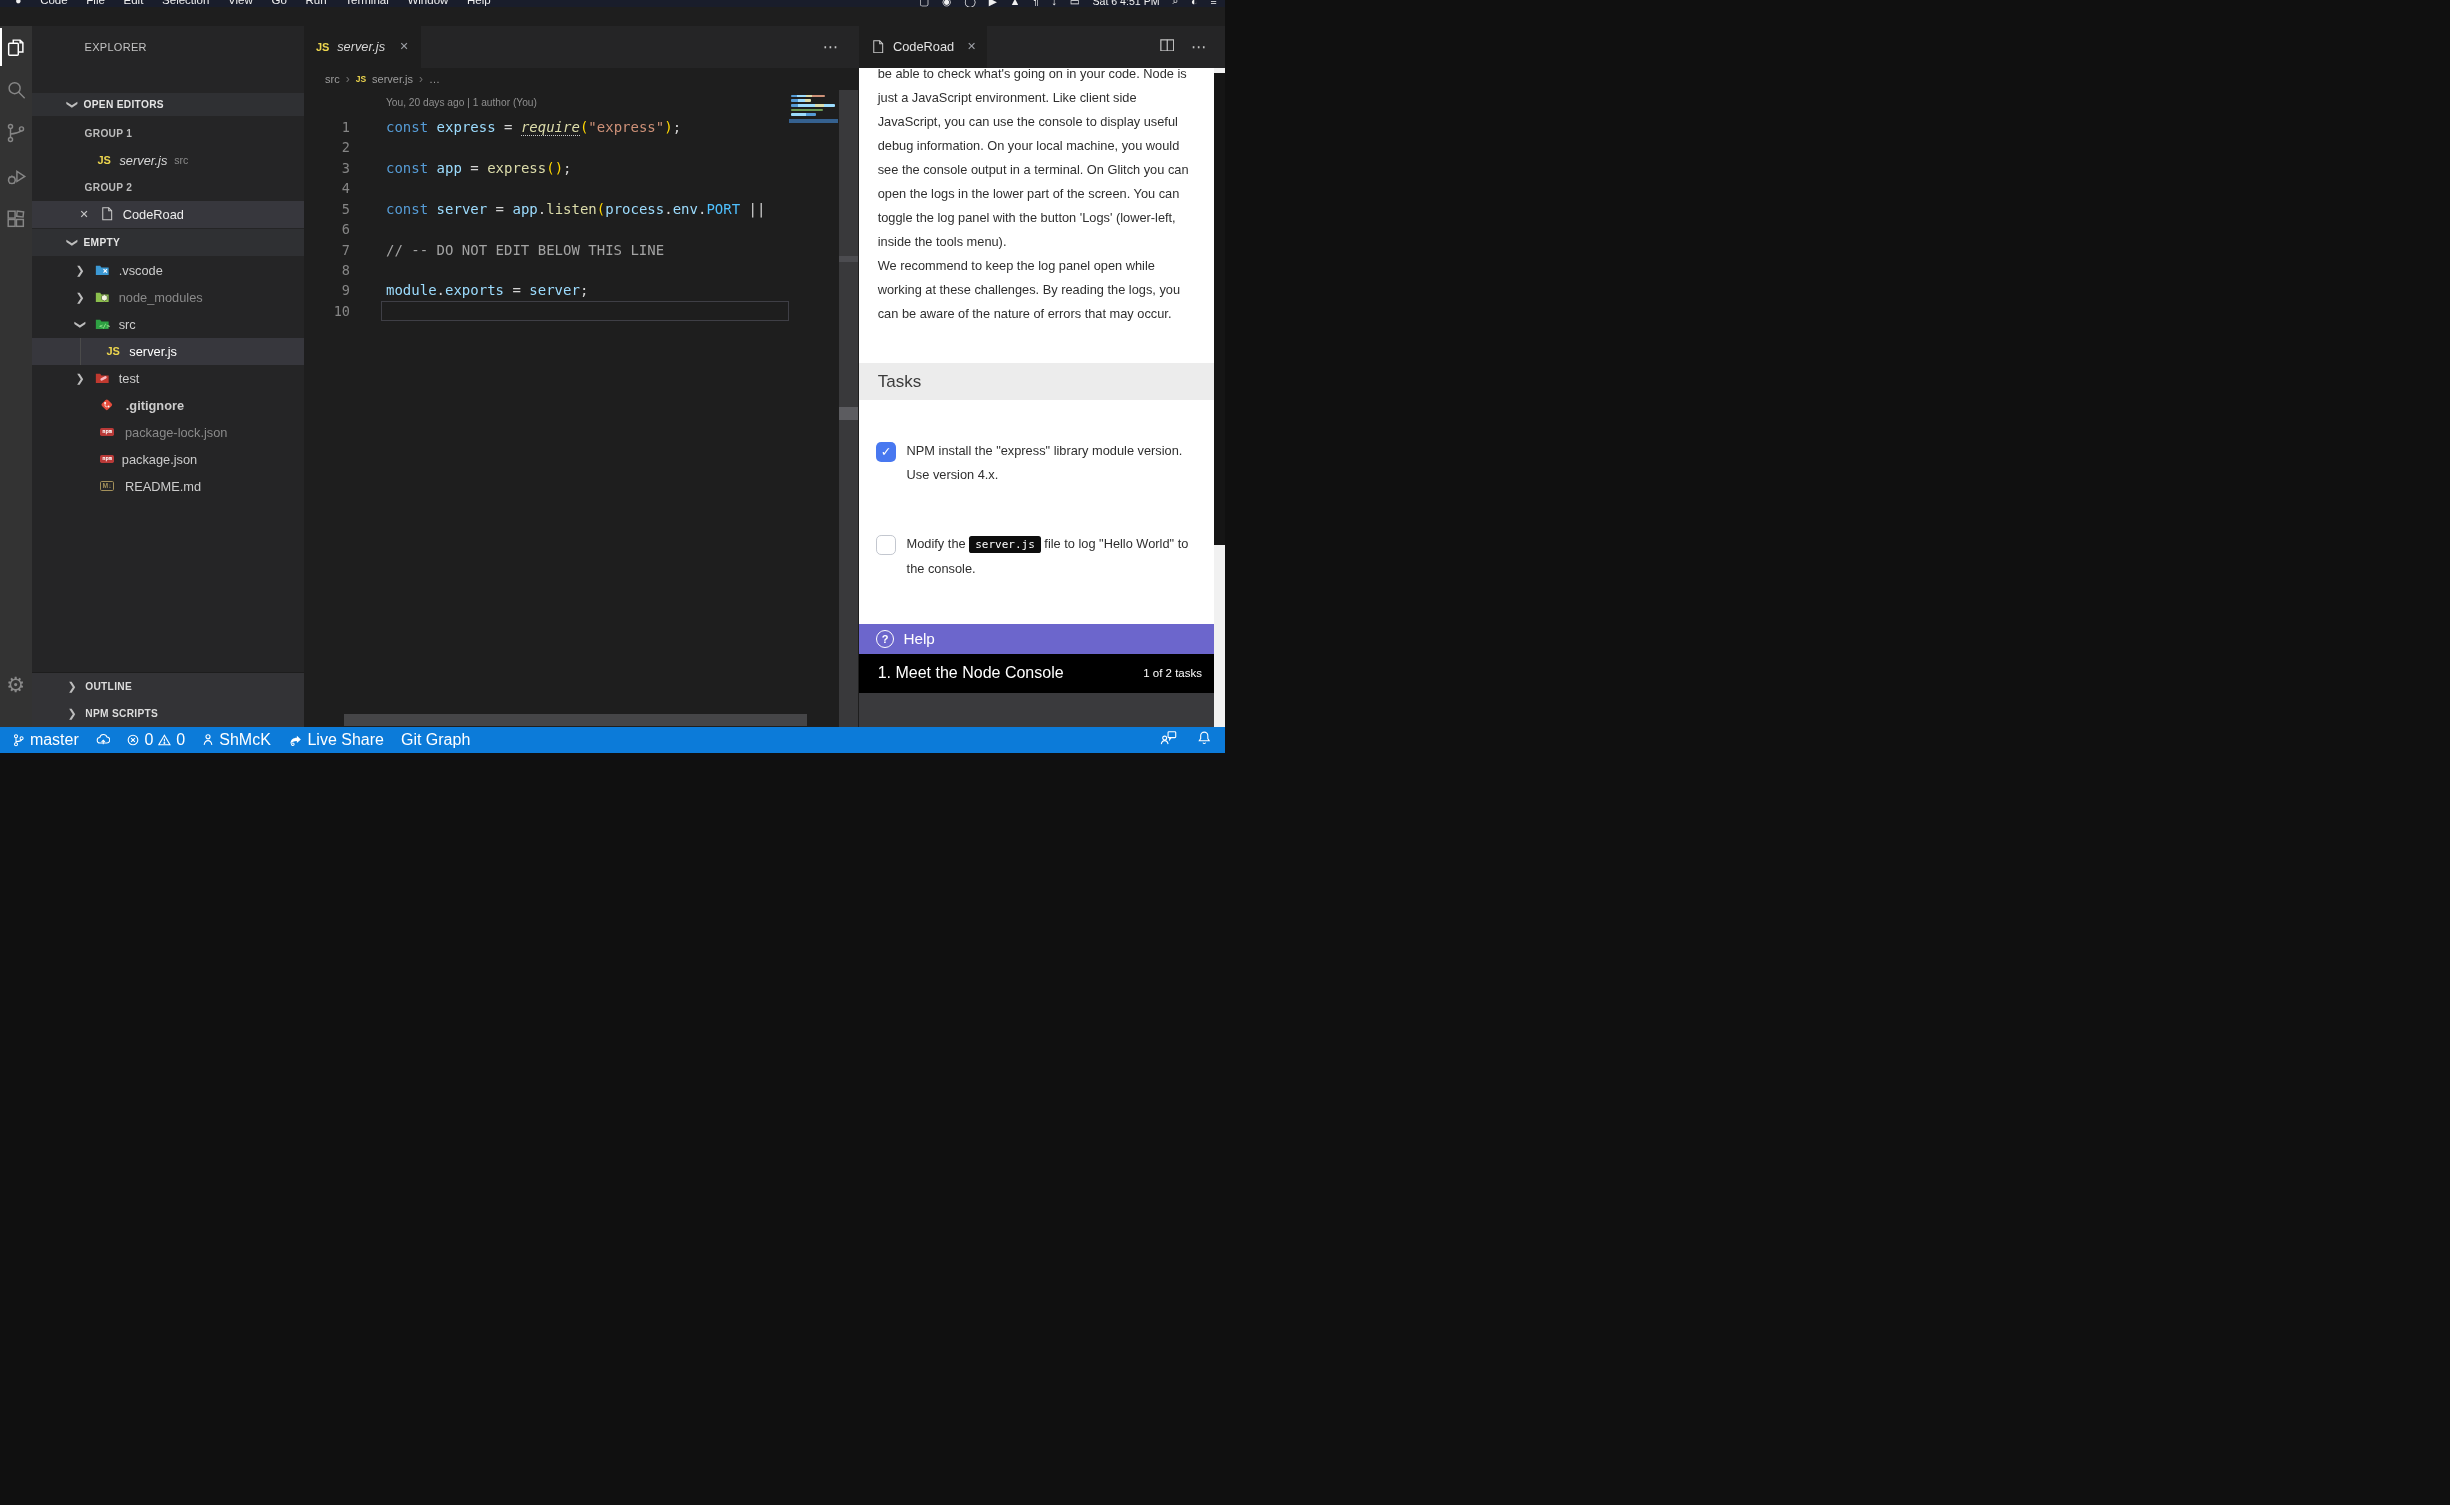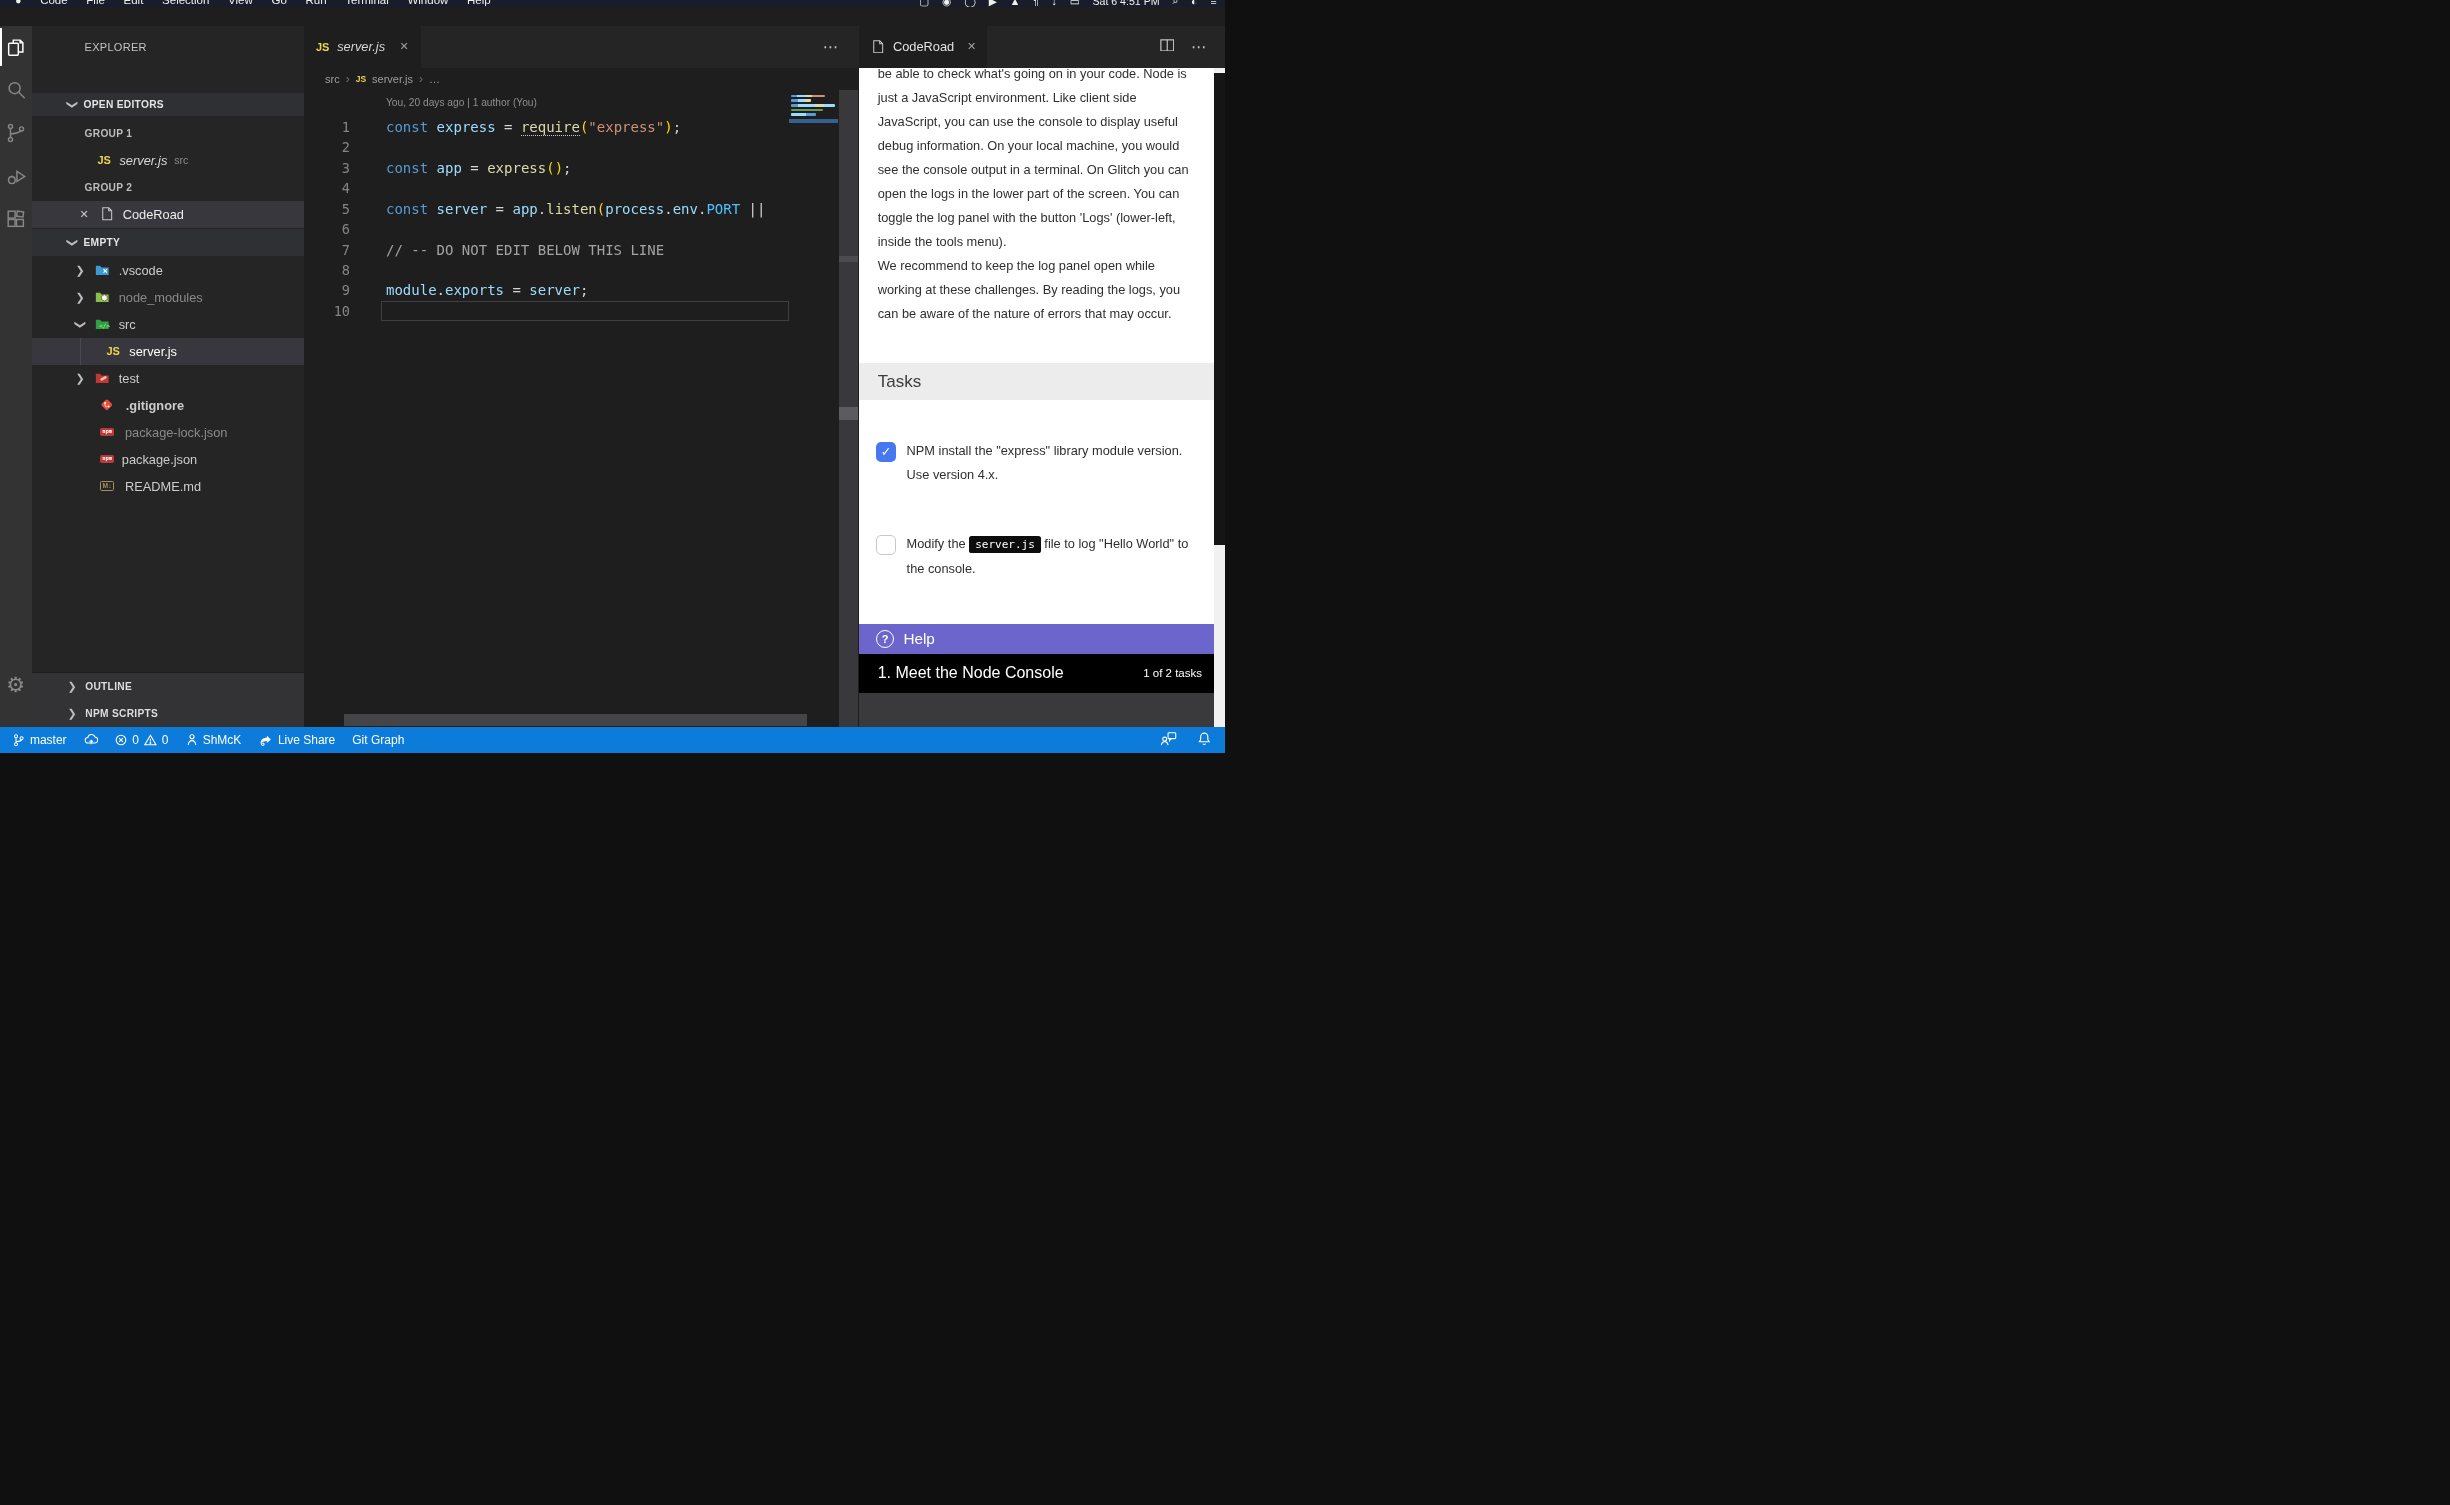--- a/index.html
+++ b/index.html
@@ -70,21 +70,21 @@
   .bc-sep{color:#6e6e6e;font-size:12px;}
   .bc-js{font-size:8.5px;}
   .content{position:absolute;left:0;top:64px;width:556px;height:638px;background:#1e1e1e;overflow:hidden;}
   .codelens{position:absolute;left:82px;top:7.7px;font-size:10.2px;color:#8f8f8f;}
   .cl-row{position:absolute;left:0;width:485px;height:20.4px;line-height:20.4px;
           font-family:"DejaVu Sans Mono",monospace;font-size:14px;white-space:pre;}
   .cl-num{position:absolute;left:0;width:46px;text-align:right;color:#858585;font-size:13.6px;}
   .cl-code{position:absolute;left:82px;}
   .tk.k{color:#569CD6}.tk.v{color:#9CDCFE}.tk.f{color:#DCDCAA}.tk.s{color:#CE9178}
   .tk.b{color:#FFD700}.tk.o{color:#D4D4D4}.tk.cm{color:#a3a3a3}.tk.c2{color:#4FC1FF}
-  .tk.u{border-bottom:1.7px dotted #c9c9c9;padding-bottom:0.9px;}
+  .tk.u{border-bottom:1.7px dotted #c9c9c9;padding-bottom:0.9px;font-style:italic;}
   .cursorline{position:absolute;left:77px;top:211px;width:408px;height:20.4px;border:0.9px solid #3f3f46;box-sizing:border-box;}
   .minimap{position:absolute;left:485px;top:0;width:49px;height:170px;padding-top:5.1px;box-sizing:border-box;}
   .mmbar{height:2.6px;border-radius:0.9px;margin:0 0 2.1px 1.7px;}
   .m1{background:linear-gradient(90deg,#569CD6 0 18%,#9CDCFE 18% 45%,#DCDCAA 45% 62%,#CE9178 62% 100%);}
   .m2{background:linear-gradient(90deg,#569CD6 0 35%,#9CDCFE 35% 70%,#DCDCAA 70% 100%);}
   .m3{background:linear-gradient(90deg,#569CD6 0 15%,#9CDCFE 15% 55%,#DCDCAA 55% 75%,#9CDCFE 75% 100%);}
   .m4{background:#6A9955;}
   .m5{background:linear-gradient(90deg,#9CDCFE 0 60%,#569CD6 60% 100%);}
   .mmsel{position:absolute;left:0;top:29px;width:49px;height:4.3px;background:#35618f;}
   .vstrip{position:absolute;left:535px;top:0;width:18.7px;height:638px;background:#39393b;}
@@ -119,21 +119,21 @@
   .blackbar{position:absolute;left:0;top:586px;width:355px;height:39px;background:#000;color:#fff;
             display:flex;align-items:center;}
   .bbtitle{margin-left:18.7px;font-size:16px;font-weight:500;}
   .bbprog{position:absolute;right:12px;font-size:11.5px;}
   .grayband{position:absolute;left:0;top:625px;width:355px;height:35px;background:#3a3a3d;}
   .scrolltrack{position:absolute;right:0;top:0;width:11px;height:660px;background:#f1f1f1;}
   .scrollthumb{position:absolute;left:0;top:5.1px;width:11px;height:472px;background:#151515;}
 
   
   .statusbar{position:absolute;left:0;top:727px;width:1225px;height:25.5px;background:#0c7bd9;color:#fff;
-             display:flex;align-items:center;gap:17px;padding-left:12px;box-sizing:border-box;font-size:12px;}
+             display:flex;align-items:center;gap:17px;padding-left:12px;box-sizing:border-box;font-size:16px;}
   .sbitem{display:flex;align-items:center;gap:5.1px;white-space:nowrap;}
   .sbitem svg{stroke:#fff;fill:none;stroke-width:1.3;}
   .sbright{position:absolute;right:13.6px;top:0;height:25.5px;display:flex;align-items:center;gap:20.4px;}
 </style>
 </head>
 <body>
 
 <div class="screen">
 
   <div class="menubar">

